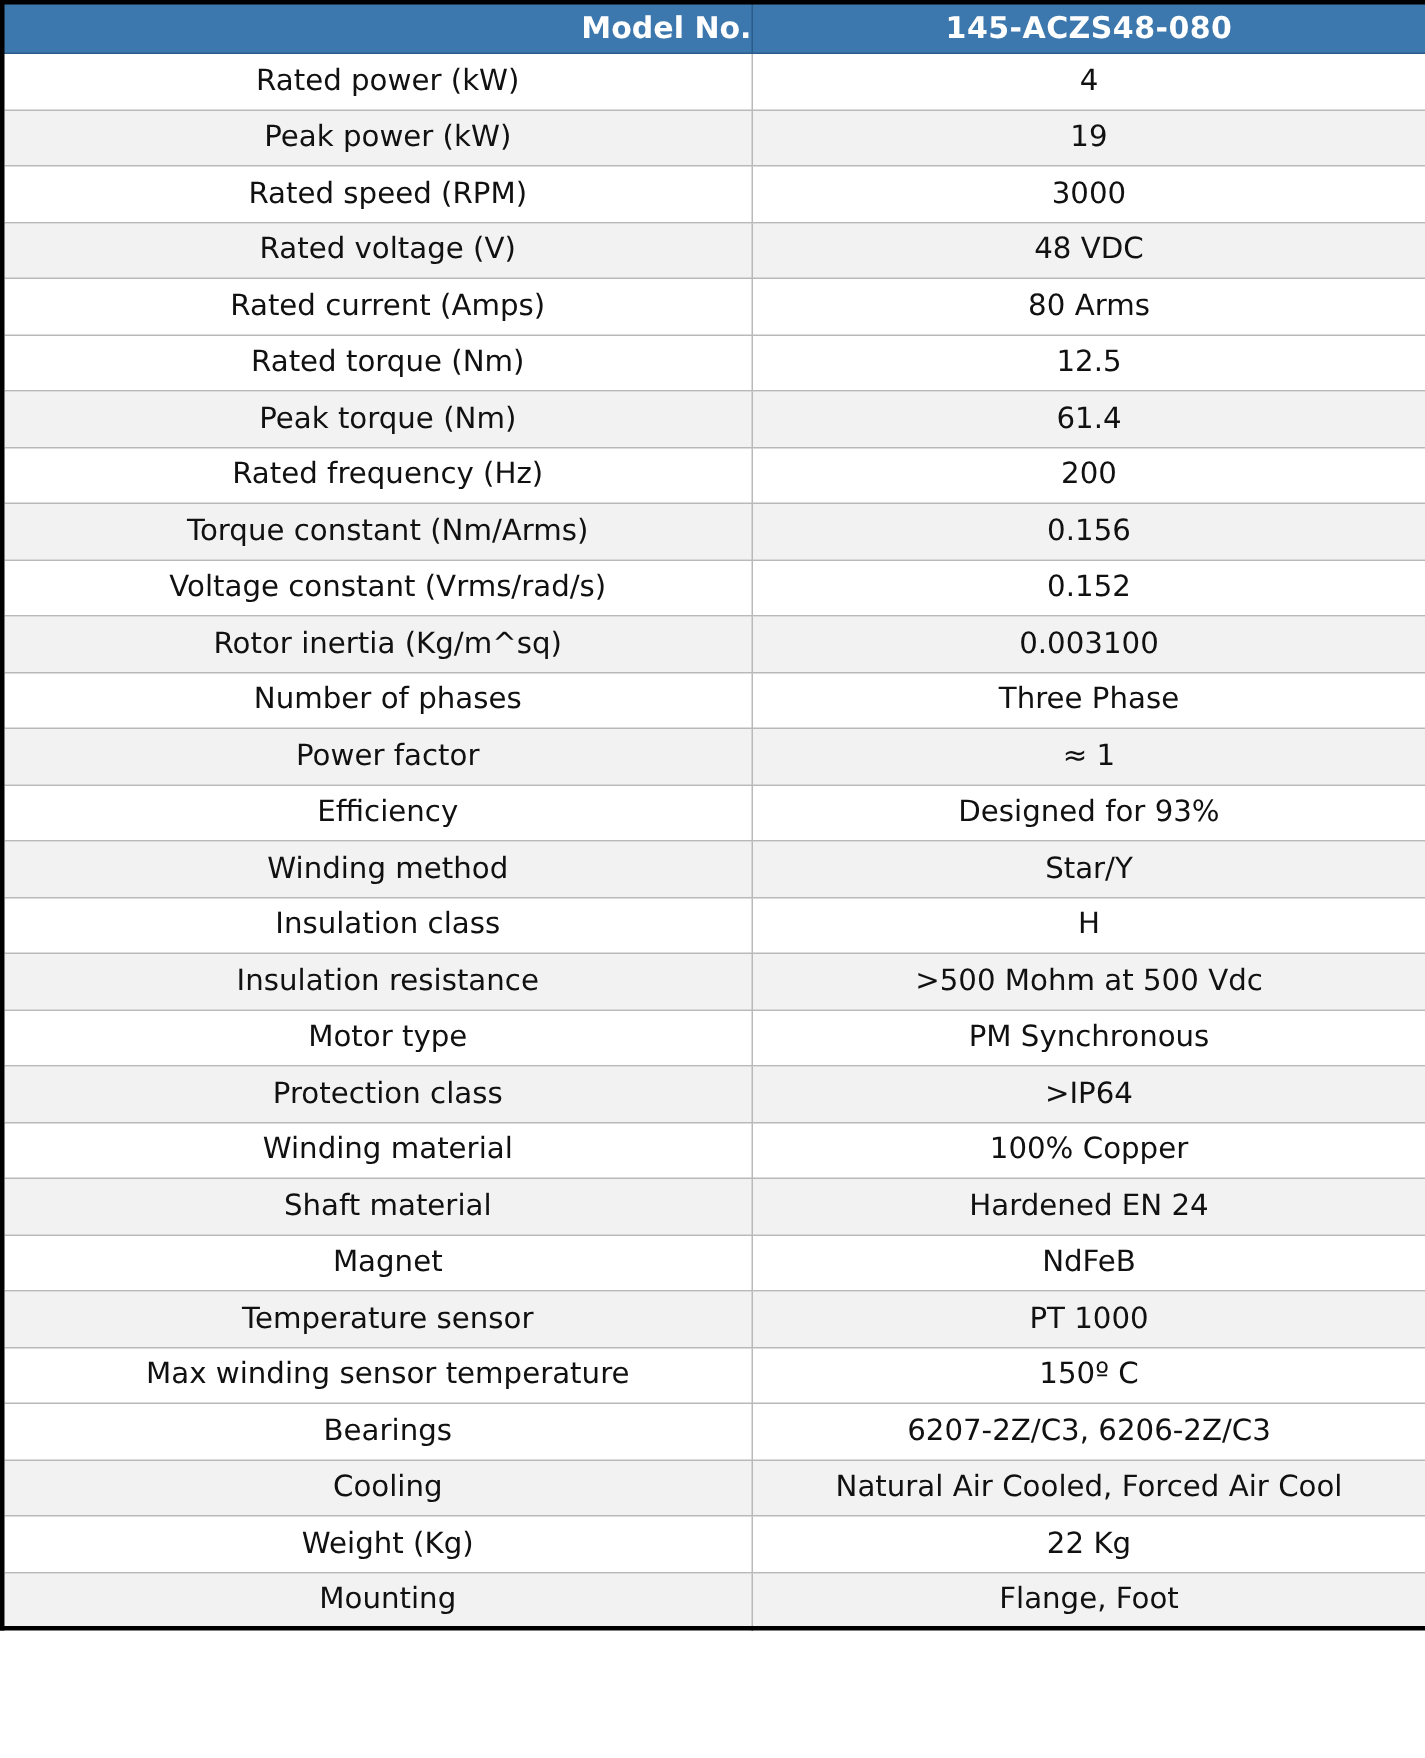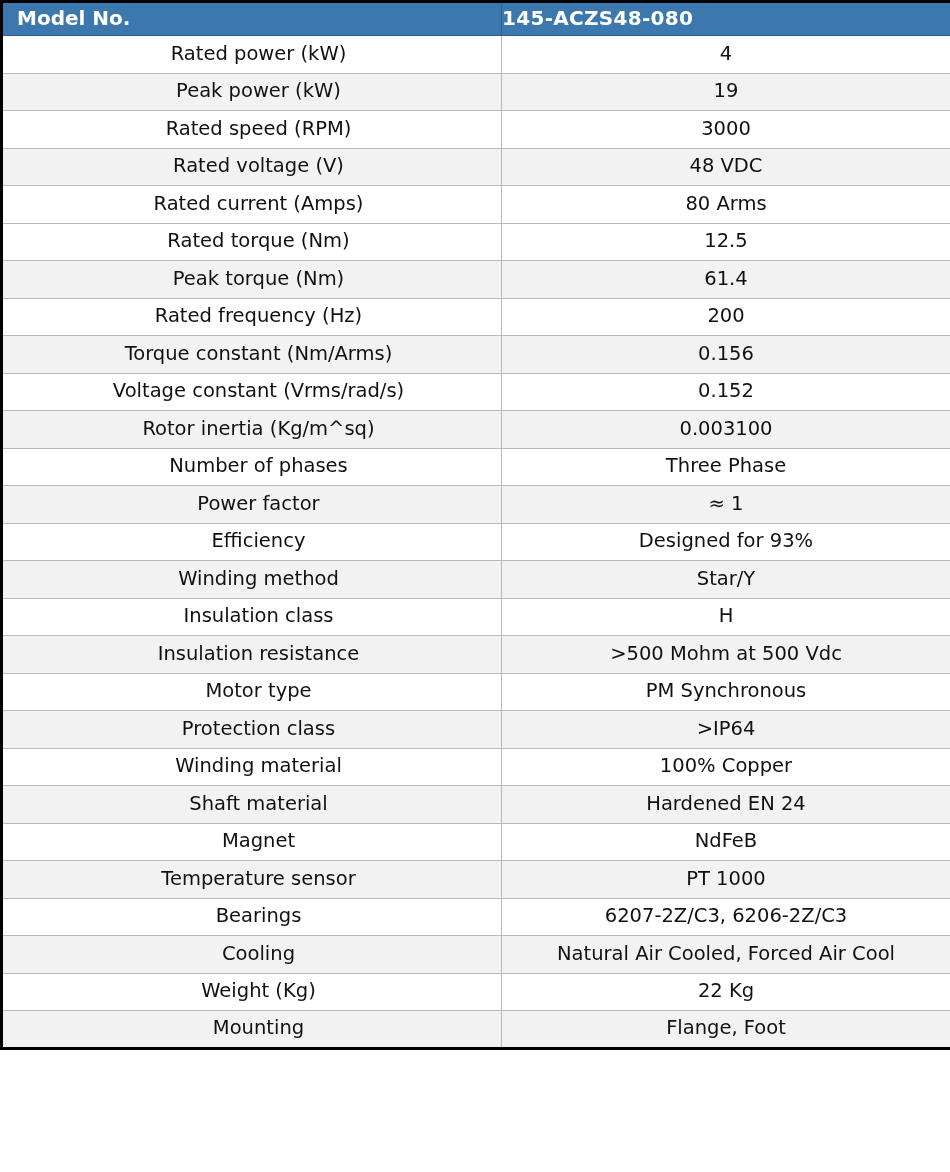--- a/index.html
+++ b/index.html
@@ -32,25 +32,25 @@
     background: #3c78ad;
     color: #ffffff;
     font-size: 20px;
     font-weight: bold;
     height: 32px;
     padding: 3px 0 5px 0;
     border: 1px solid #2b5d8a;
     box-sizing: border-box;
   }
   thead th.head-label {
-    text-align: left;
+    text-align: right;
     padding-left: 14px;
   }
   thead th.head-value {
-    text-align: left;
+    text-align: center;
     letter-spacing: 0.3px;
   }
 
   tbody td {
     font-size: 19.5px;
     color: #111111;
     height: 37.5px;
     padding: 1px 0 3px 0;
     border: 1px solid #b9b9b9;
     box-sizing: border-box;
@@ -174,20 +174,24 @@
         </tr>
         <tr class="row-plain">
           <td class="cell-label">Magnet</td>
           <td class="cell-value">NdFeB</td>
         </tr>
         <tr class="row-alt">
           <td class="cell-label">Temperature sensor</td>
           <td class="cell-value">PT 1000</td>
         </tr>
         <tr class="row-plain">
+          <td class="cell-label">Max winding sensor temperature</td>
+          <td class="cell-value">150º C</td>
+        </tr>
+        <tr class="row-plain">
           <td class="cell-label">Bearings</td>
           <td class="cell-value">6207-2Z/C3, 6206-2Z/C3</td>
         </tr>
         <tr class="row-alt">
           <td class="cell-label">Cooling</td>
           <td class="cell-value">Natural Air Cooled, Forced Air Cool</td>
         </tr>
         <tr class="row-plain">
           <td class="cell-label">Weight (Kg)</td>
           <td class="cell-value">22 Kg</td>

